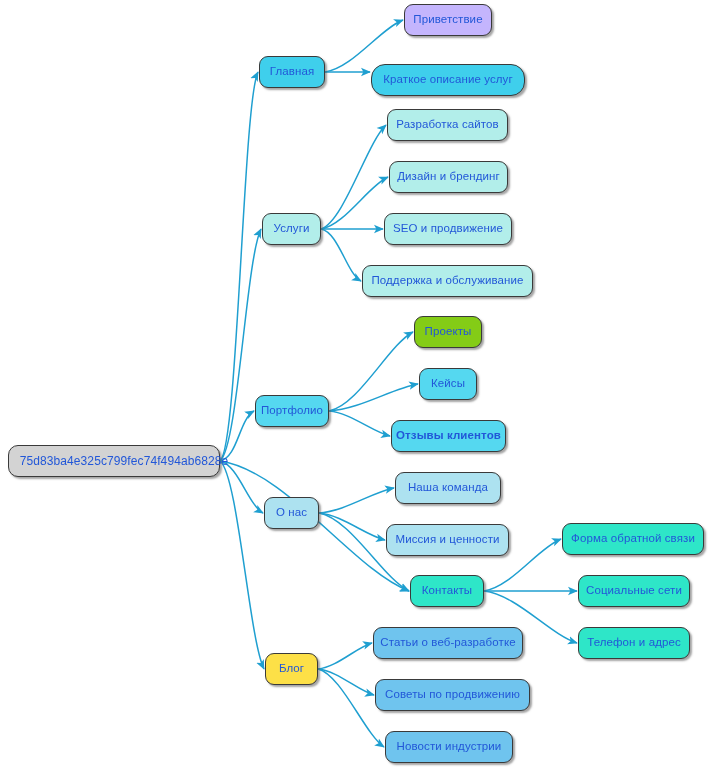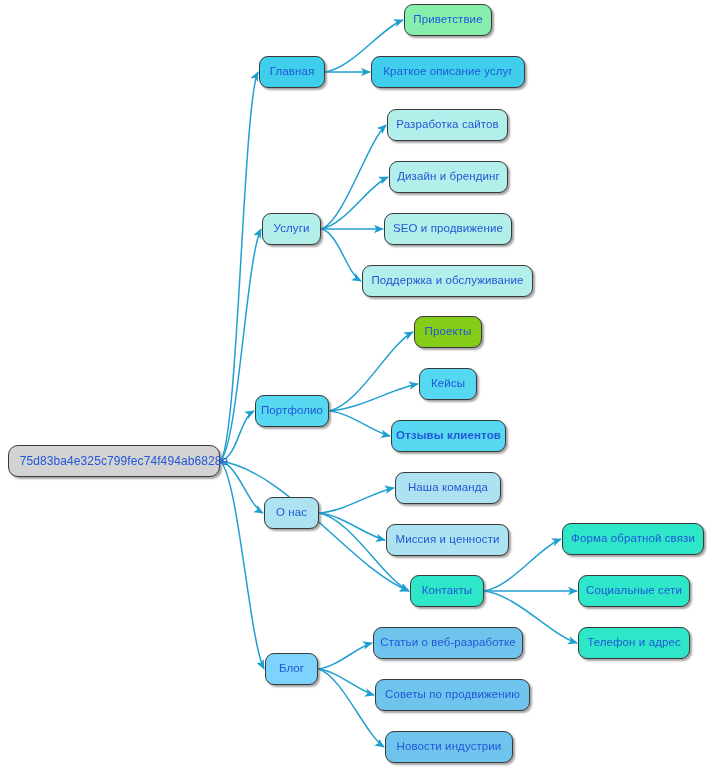--- a/index.html
+++ b/index.html
@@ -92,24 +92,24 @@
         <path d="M 318 669 C 341.45 674.85, 364.9 734.13, 384 747" fill="none" stroke="#1f9fd0" stroke-width="1.5" marker-end="url(#arrowhead)"></path>
       </g>
   </svg>
   <div id="node-group">
       <div class="node root" style="left: 8px; top: 445px; width: 212px; height: 32px; background: rgb(211, 211, 211); border-color: rgb(58, 58, 58); color: rgb(34, 87, 216); padding-left: 20px;">
         <span class="node-label">75d83ba4e325c799fec74f494ab6828e</span>
       </div>
       <div class="node" style="left: 259px; top: 56px; width: 66px; height: 32px; background: rgb(63, 207, 236); border-color: rgb(58, 58, 58); color: rgb(34, 87, 216);">
         <span class="node-label">Главная</span>
       </div>
-      <div class="node" style="left: 404px; top: 4px; width: 88px; height: 32px; background: #86efac; border-color: rgb(58, 58, 58); color: rgb(34, 87, 216); justify-content: center;">
+      <div class="node" style="left: 404px; top: 4px; width: 88px; height: 32px; background: #c4b5fd; border-color: rgb(58, 58, 58); color: rgb(34, 87, 216); justify-content: center;">
         <span class="node-label">Приветствие</span>
       </div>
-      <div class="node" style="left: 371px; top: 56px; width: 154px; height: 32px; background: rgb(63, 207, 236); border-color: rgb(58, 58, 58); color: rgb(34, 87, 216);">
+      <div class="node" style="left: 371px; top: 64px; width: 154px; height: 32px; background: rgb(63, 207, 236); border-color: rgb(58, 58, 58); color: rgb(34, 87, 216); border-radius: 14px;">
         <span class="node-label">Краткое описание услуг</span>
       </div>
       <div class="node" style="left: 262px; top: 213px; width: 59px; height: 32px; background: rgb(178, 238, 234); border-color: rgb(58, 58, 58); color: rgb(34, 87, 216);">
         <span class="node-label">Услуги</span>
       </div>
       <div class="node" style="left: 387px; top: 109px; width: 121px; height: 32px; background: rgb(178, 238, 234); border-color: rgb(58, 58, 58); color: rgb(34, 87, 216);">
         <span class="node-label">Разработка сайтов</span>
       </div>
       <div class="node" style="left: 389px; top: 161px; width: 119px; height: 32px; background: rgb(178, 238, 234); border-color: rgb(58, 58, 58); color: rgb(34, 87, 216);">
         <span class="node-label">Дизайн и брендинг</span>
@@ -146,21 +146,21 @@
       </div>
       <div class="node" style="left: 562px; top: 523px; width: 142px; height: 32px; background: rgb(46, 230, 200); border-color: rgb(58, 58, 58); color: rgb(34, 87, 216);">
         <span class="node-label">Форма обратной связи</span>
       </div>
       <div class="node" style="left: 578px; top: 575px; width: 112px; height: 32px; background: rgb(46, 230, 200); border-color: rgb(58, 58, 58); color: rgb(34, 87, 216);">
         <span class="node-label">Социальные сети</span>
       </div>
       <div class="node" style="left: 578px; top: 627px; width: 112px; height: 32px; background: rgb(46, 230, 200); border-color: rgb(58, 58, 58); color: rgb(34, 87, 216);">
         <span class="node-label">Телефон и адрес</span>
       </div>
-      <div class="node" style="left: 265px; top: 653px; width: 53px; height: 32px; background: #7dd3fc; border-color: rgb(58, 58, 58); color: rgb(34, 87, 216);">
+      <div class="node" style="left: 265px; top: 653px; width: 53px; height: 32px; background: #fde047; border-color: rgb(58, 58, 58); color: rgb(34, 87, 216);">
         <span class="node-label">Блог</span>
       </div>
       <div class="node" style="left: 373px; top: 627px; width: 150px; height: 32px; background: rgb(111, 196, 238); border-color: rgb(58, 58, 58); color: rgb(34, 87, 216);">
         <span class="node-label">Статьи о веб-разработке</span>
       </div>
       <div class="node" style="left: 375px; top: 679px; width: 155px; height: 32px; background: rgb(111, 196, 238); border-color: rgb(58, 58, 58); color: rgb(34, 87, 216);">
         <span class="node-label">Советы по продвижению</span>
       </div>
       <div class="node" style="left: 385px; top: 731px; width: 128px; height: 32px; background: rgb(111, 196, 238); border-color: rgb(58, 58, 58); color: rgb(34, 87, 216);">
         <span class="node-label">Новости индустрии</span>

